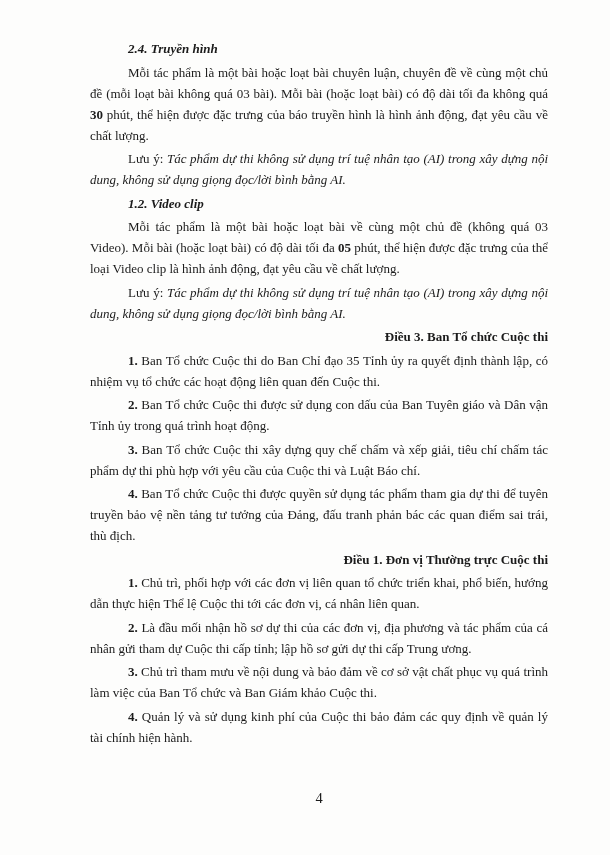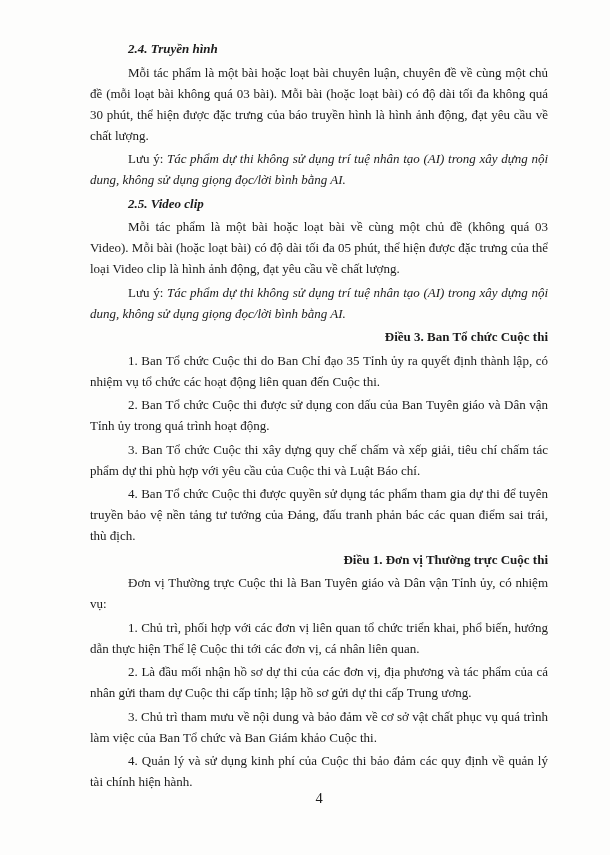--- a/index.html
+++ b/index.html
@@ -28,21 +28,21 @@
   }
   p.heading {
     text-align: right;
     font-weight: bold;
   }
   p.heading-italic {
     text-align: left;
     font-weight: bold;
     font-style: italic;
   }
-  .b { font-weight: normal; }
+  .b { font-weight: bold; }
   p.note { font-style: italic; }
   p.note .note-label { font-style: normal; font-weight: normal; }
   .page-number {
     position: absolute;
     left: 90px;
     top: 790px;
     width: 458px;
     text-align: center;
     font-size: 14.5px;
     color: #1b1b1b;
@@ -52,39 +52,38 @@
 <body>
 
 <div class="page">
 
   <p class="heading-italic">2.4.  Truyền hình</p>
 
   <p><span>Mỗi tác phẩm là một bài hoặc loạt bài chuyên luận, chuyên đề về cùng một chủ đề (mỗi loạt bài không quá 03 bài). Mỗi bài (hoặc loạt bài) có độ dài tối đa không quá </span><span class="b">30</span><span> phút, thể hiện được đặc trưng của báo truyền hình là hình ảnh động, đạt yêu cầu về chất lượng.</span></p>
 
   <p class="note"><span class="note-label">Lưu ý:</span><span> Tác phẩm dự thi không sử dụng trí tuệ nhân tạo (AI) trong xây dựng nội dung, không sử dụng giọng đọc/lời bình bằng AI.</span></p>
 
-  <p class="heading-italic">2.5.  Video clip</p>
+  <p class="heading-italic">1.2.  Video clip</p>
 
   <p><span>Mỗi tác phẩm là một bài hoặc loạt bài về cùng một chủ đề (không quá 03 Video).  Mỗi bài (hoặc loạt bài) có độ dài tối đa </span><span class="b">05</span><span> phút, thể hiện được đặc trưng của thể loại Video clip là hình ảnh động, đạt yêu cầu về chất lượng.</span></p>
 
   <p class="note"><span class="note-label">Lưu ý:</span><span> Tác phẩm dự thi không sử dụng trí tuệ nhân tạo (AI) trong xây dựng nội dung, không sử dụng giọng đọc/lời bình bằng AI.</span></p>
 
   <p class="heading">Điều 3. Ban Tổ chức Cuộc thi</p>
 
   <p><span class="b">1.</span><span> Ban Tổ chức Cuộc thi do Ban Chỉ đạo 35 Tỉnh ủy ra quyết định thành lập, có nhiệm vụ tổ chức các hoạt động liên quan đến Cuộc thi.</span></p>
 
   <p><span class="b">2.</span><span> Ban Tổ chức Cuộc thi được sử dụng con dấu của Ban Tuyên giáo và Dân vận Tỉnh ủy trong quá trình hoạt động.</span></p>
 
   <p><span class="b">3.</span><span> Ban Tổ chức Cuộc thi xây dựng quy chế chấm và xếp giải, tiêu chí chấm tác phẩm dự thi phù hợp với yêu cầu của Cuộc thi và Luật Báo chí.</span></p>
 
   <p><span class="b">4.</span><span> Ban Tổ chức Cuộc thi được quyền sử dụng tác phẩm tham gia dự thi để tuyên truyền bảo vệ nền tảng tư tưởng của Đảng, đấu tranh phản bác các quan điểm sai trái, thù địch.</span></p>
 
   <p class="heading">Điều 1. Đơn vị Thường trực Cuộc thi</p>
 
-  <p>Đơn vị Thường trực Cuộc thi là Ban Tuyên giáo và Dân vận Tỉnh ủy, có nhiệm vụ:</p>
 
   <p><span class="b">1.</span><span> Chủ trì, phối hợp với các đơn vị liên quan tổ chức triển khai, phổ biến, hướng dẫn thực hiện Thể lệ Cuộc thi tới các đơn vị, cá nhân liên quan.</span></p>
 
   <p><span class="b">2.</span><span> Là đầu mối nhận hồ sơ dự thi của các đơn vị, địa phương và tác phẩm của cá nhân gửi tham dự Cuộc thi cấp tỉnh; lập hồ sơ gửi dự thi cấp Trung ương.</span></p>
 
   <p><span class="b">3.</span><span> Chủ trì tham mưu về nội dung và bảo đảm về cơ sở vật chất phục vụ quá trình làm việc của Ban Tổ chức và Ban Giám khảo Cuộc thi.</span></p>
 
   <p><span class="b">4.</span><span> Quản lý và sử dụng kinh phí của Cuộc thi bảo đảm các quy định về quản lý tài chính hiện hành.</span></p>
 
   <div class="page-number">4</div>

